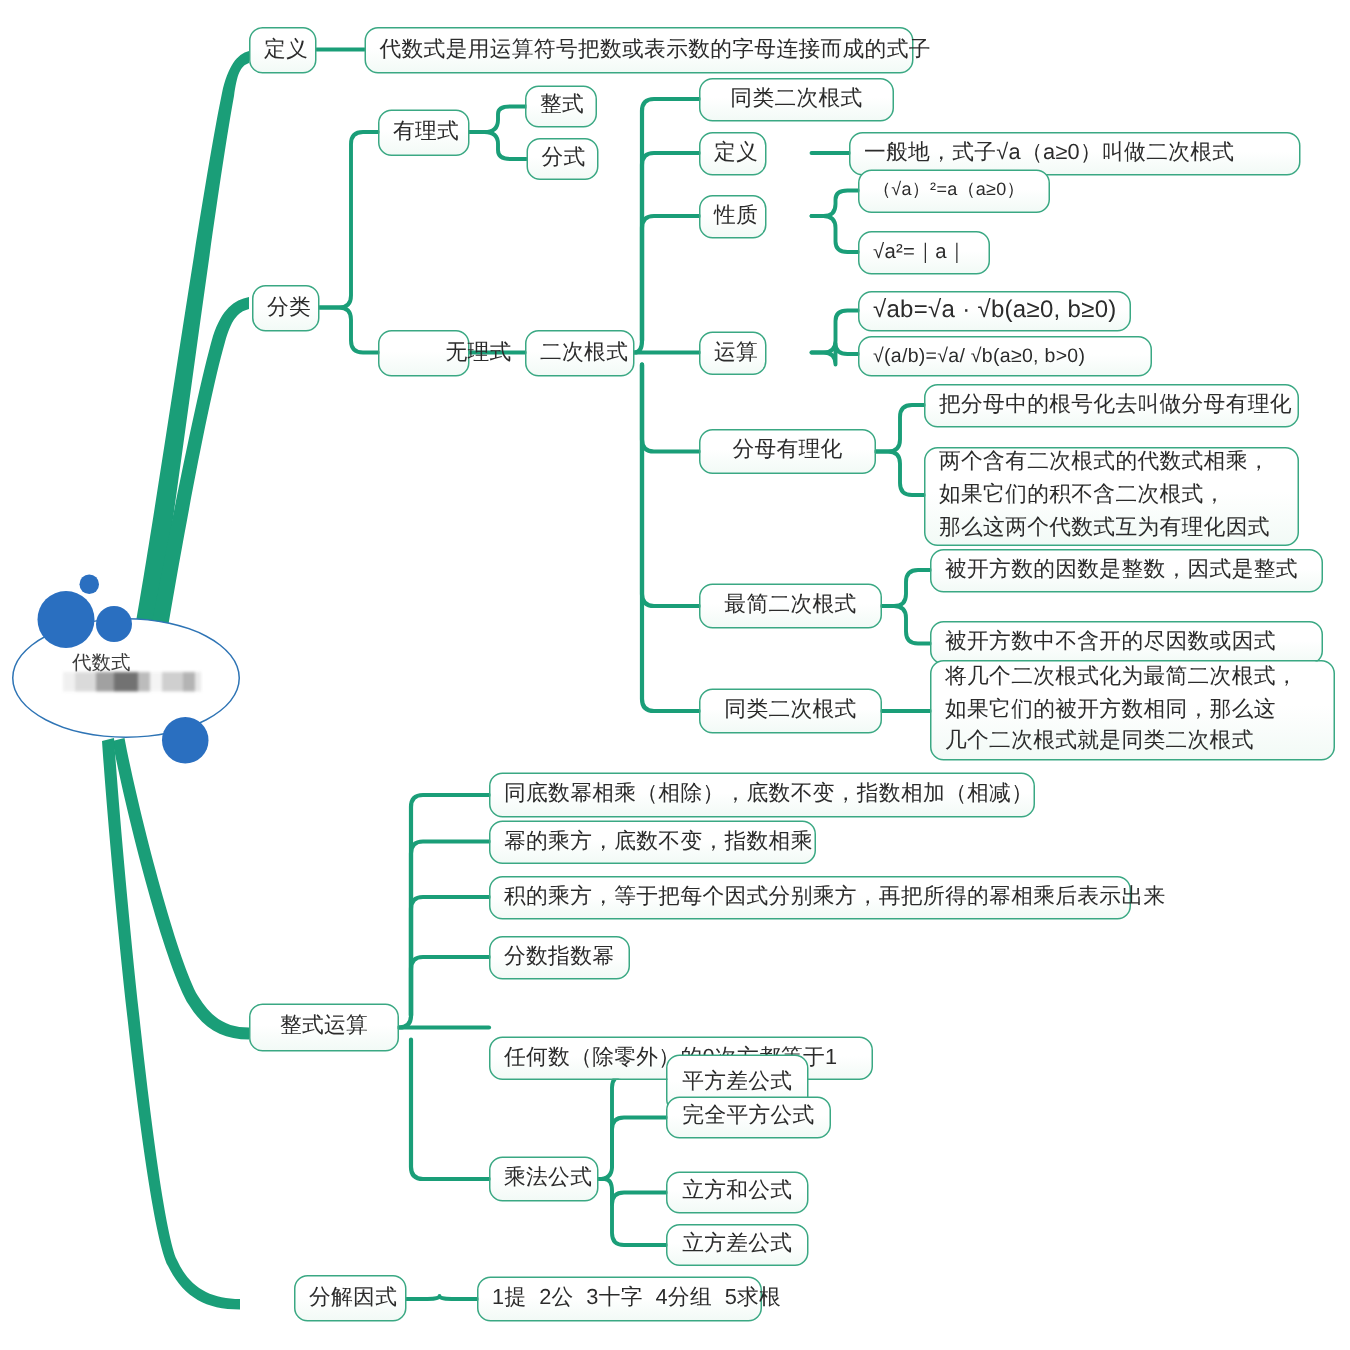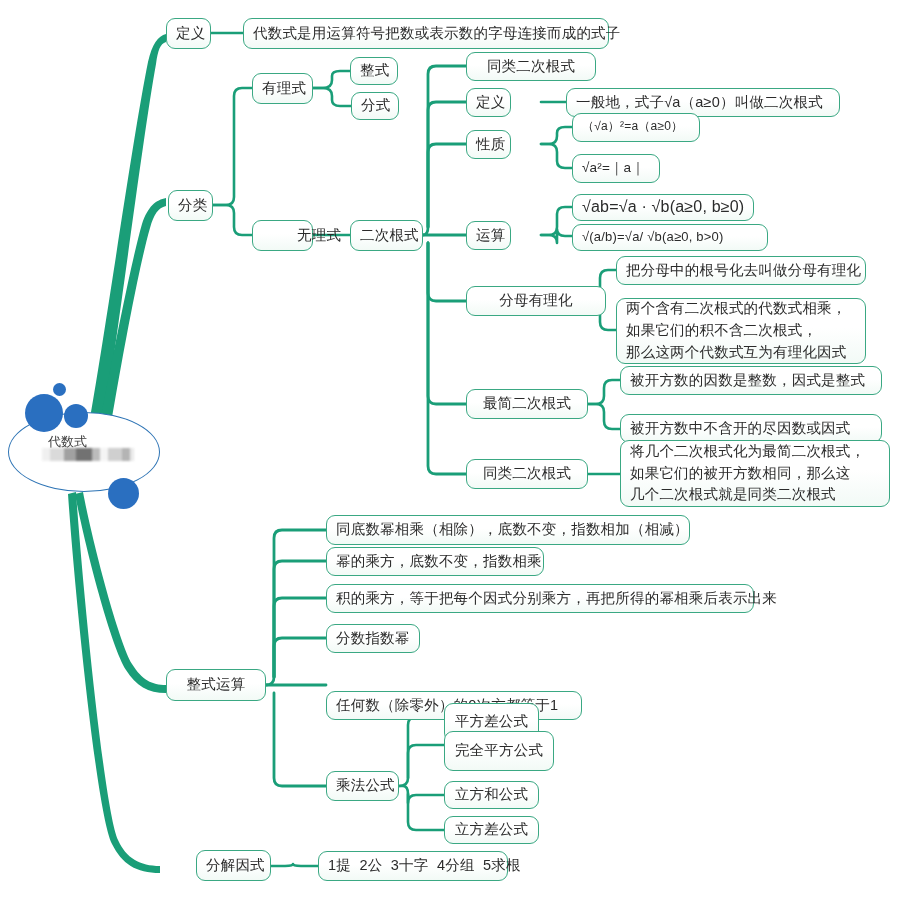--- a/index.html
+++ b/index.html
@@ -186,21 +186,21 @@
     <span class="txt" style="text-align:center;">二次根式</span>
   </div>
 
   <div class="node" style="left:466px;top:52px;width:130px;height:29px;justify-content:center;">
     <span class="txt" style="text-align:center;">同类二次根式</span>
   </div>
 
   <div class="node" style="left:466px;top:88px;width:45px;height:29px;justify-content:center;">
     <span class="txt" style="text-align:center;">定义</span>
   </div>
-  <div class="node" style="left:566px;top:88px;width:274px;height:29px;">
+  <div class="node" style="left:566px;top:88px;width:301px;height:29px;">
     <span class="txt">一般地，式子√a（a≥0）叫做二次根式</span>
   </div>
 
   <div class="node" style="left:466px;top:130px;width:45px;height:29px;justify-content:center;">
     <span class="txt" style="text-align:center;">性质</span>
   </div>
   <div class="node" style="left:572px;top:113px;width:128px;height:29px;">
     <span class="txt" style="font-size:12px;">（√a）²=a（a≥0）</span>
   </div>
   <div class="node" style="left:572px;top:154px;width:88px;height:29px;">
@@ -210,21 +210,21 @@
   <div class="node" style="left:466px;top:221px;width:45px;height:29px;justify-content:center;">
     <span class="txt" style="text-align:center;">运算</span>
   </div>
   <div class="node" style="left:572px;top:194px;width:182px;height:27px;">
     <span class="txt" style="font-size:16px;">√ab=√a · √b(a≥0, b≥0)</span>
   </div>
   <div class="node" style="left:572px;top:224px;width:196px;height:27px;">
     <span class="txt" style="font-size:13px;">√(a/b)=√a/ √b(a≥0, b&gt;0)</span>
   </div>
 
-  <div class="node" style="left:466px;top:286px;width:140px;height:30px;justify-content:center;">
+  <div class="node" style="left:466px;top:286px;width:118px;height:30px;justify-content:center;">
     <span class="txt" style="text-align:center;">分母有理化</span>
   </div>
   <div class="node" style="left:616px;top:256px;width:250px;height:29px;">
     <span class="txt">把分母中的根号化去叫做分母有理化</span>
   </div>
   <div class="node ml" style="left:616px;top:298px;width:250px;height:66px;padding-top:5px;">
     <span class="txt" style="line-height:1.5;">两个含有二次根式的代数式相乘，
 如果它们的积不含二次根式，
 那么这两个代数式互为有理化因式</span>
   </div>
@@ -263,21 +263,21 @@
   <div class="node" style="left:326px;top:691px;width:256px;height:29px;">
     <span class="txt">任何数（除零外）的0次方都等于1</span>
   </div>
 
   <div class="node" style="left:326px;top:771px;width:73px;height:30px;justify-content:center;">
     <span class="txt" style="text-align:center;">乘法公式</span>
   </div>
   <div class="node" style="left:444px;top:703px;width:95px;height:39px;justify-content:center;">
     <span class="txt" style="text-align:center;">平方差公式</span>
   </div>
-  <div class="node" style="left:444px;top:731px;width:110px;height:40px;justify-content:center;">
+  <div class="node" style="left:444px;top:731px;width:110px;height:28px;justify-content:center;">
     <span class="txt" style="text-align:center;">完全平方公式</span>
   </div>
   <div class="node" style="left:444px;top:781px;width:95px;height:28px;justify-content:center;">
     <span class="txt" style="text-align:center;">立方和公式</span>
   </div>
   <div class="node" style="left:444px;top:816px;width:95px;height:28px;justify-content:center;">
     <span class="txt" style="text-align:center;">立方差公式</span>
   </div>
 
   <div class="node" style="left:318px;top:851px;width:190px;height:30px;justify-content:center;">

